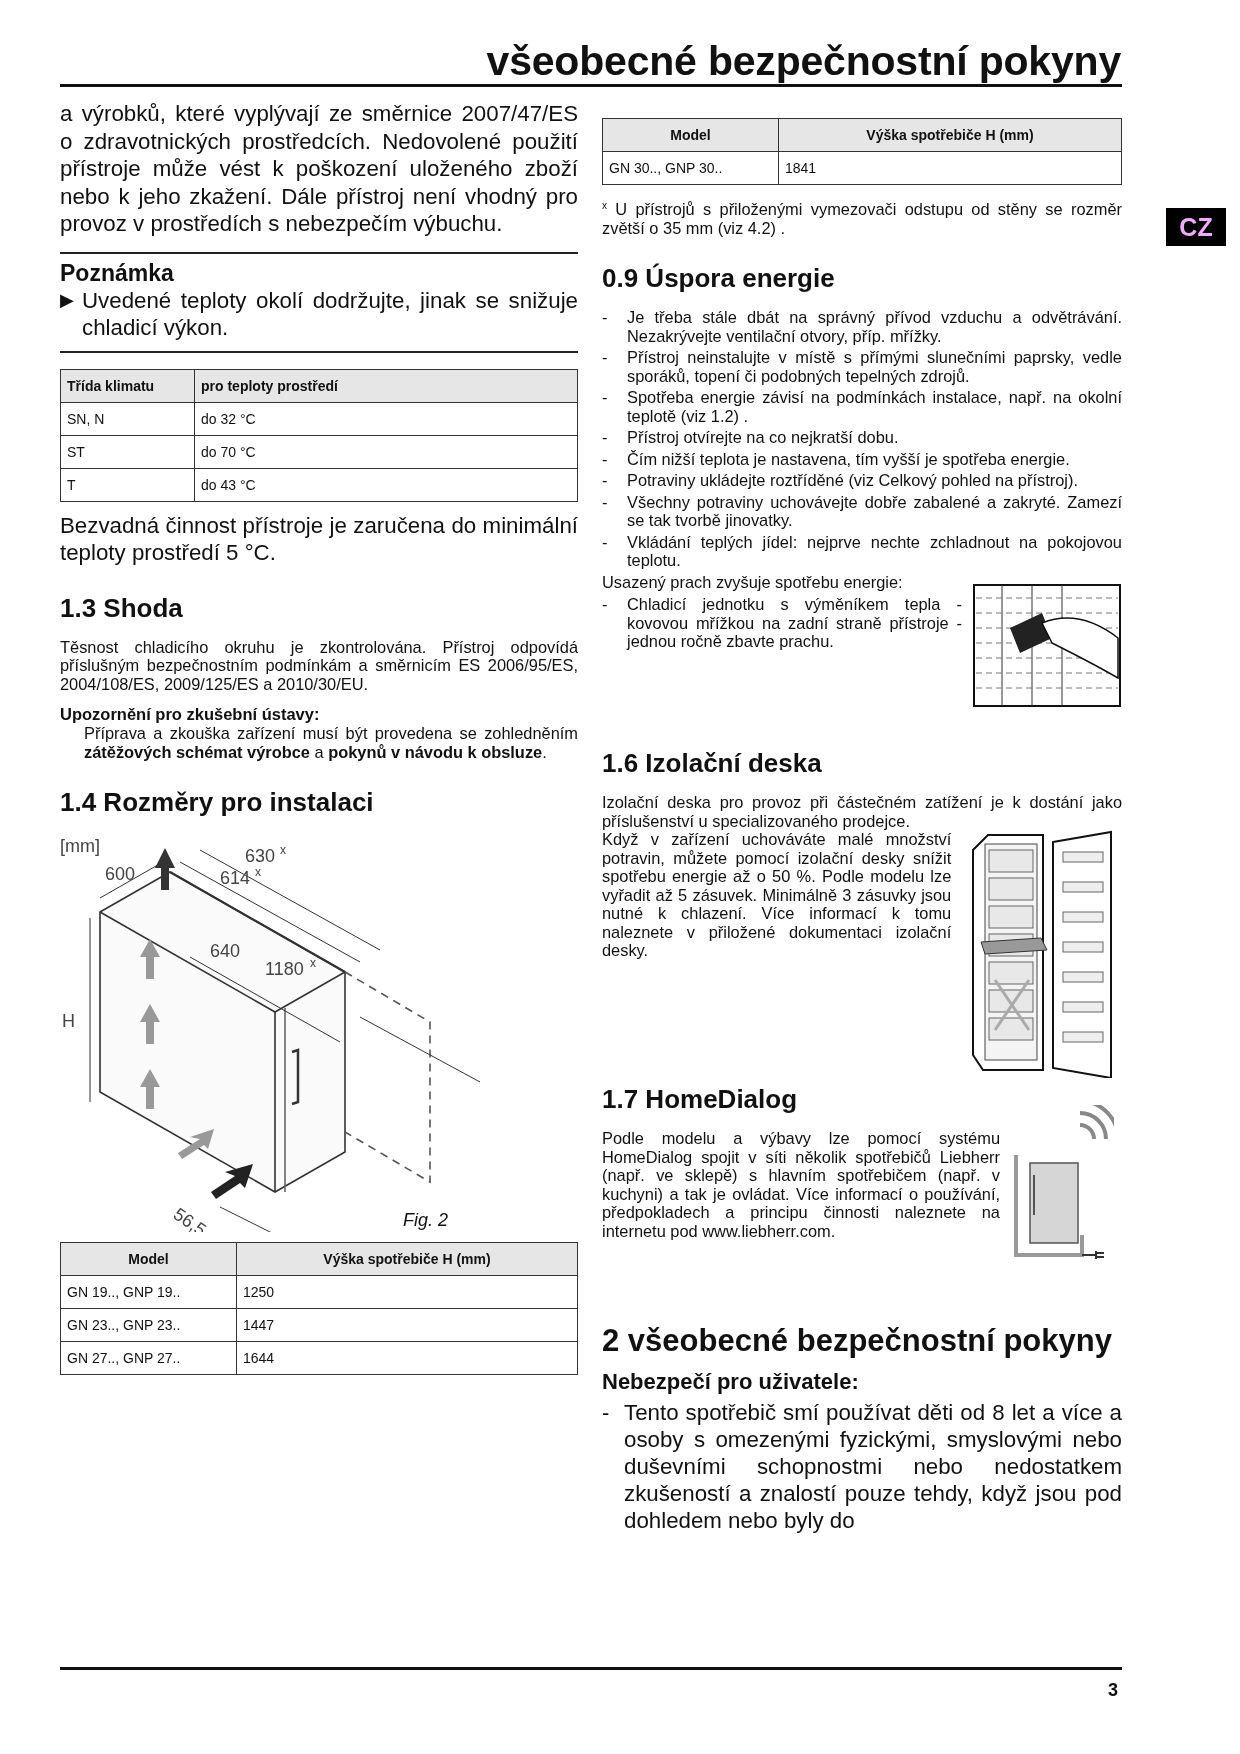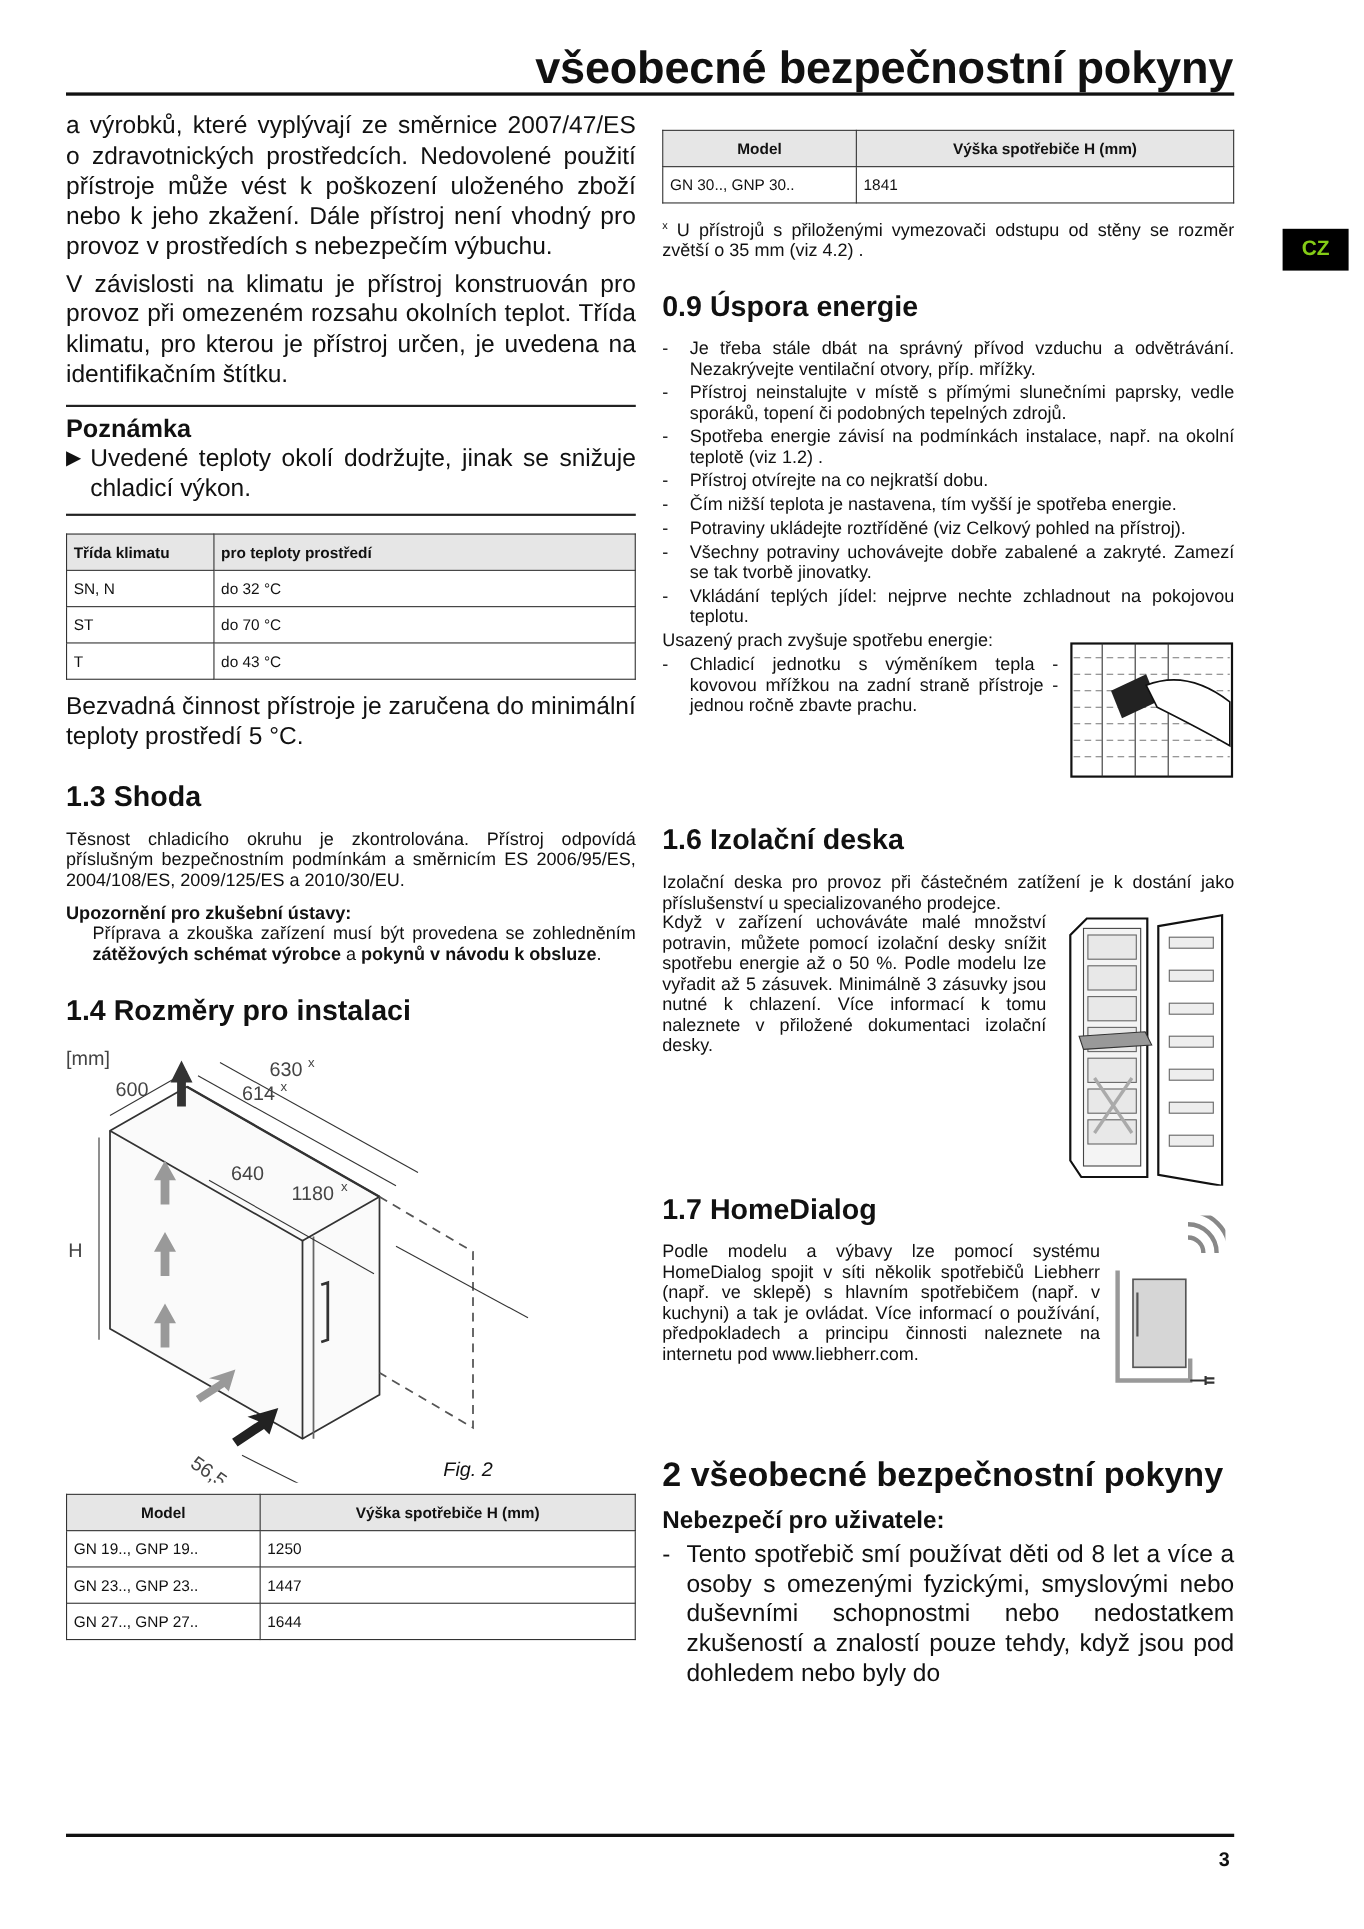--- a/index.html
+++ b/index.html
@@ -2,21 +2,21 @@
 <html><head>
 <meta charset="utf-8">
 <style>
   * { box-sizing: border-box; margin: 0; padding: 0; }
   html, body { width: 1240px; height: 1754px; background: #ffffff; }
   body { position: relative; font-family: "Liberation Sans", sans-serif; color: #111; overflow: hidden; }
 
   .header-title { position: absolute; right: 119px; top: 38px; font-size: 41px; font-weight: bold; letter-spacing: -0.2px; }
   .header-rule { position: absolute; left: 60px; top: 84px; width: 1062px; height: 3px; background: #111; }
 
-  .cz-badge { position: absolute; left: 1166px; top: 208px; width: 60px; height: 38px; background: #000; color: #84cc16; font-weight: bold; font-size: 19px; text-align: center; line-height: 38px; }
+  .cz-badge { position: absolute; left: 1166px; top: 208px; width: 60px; height: 38px; background: #000; color: #f0abfc; font-weight: bold; font-size: 25px; text-align: center; line-height: 38px; }
 
   .col-left { position: absolute; left: 60px; top: 100px; width: 518px; }
   .col-right { position: absolute; left: 602px; top: 100px; width: 520px; }
 
   .p-large { font-size: 22.3px; line-height: 27.5px; text-align: justify; }
   .p-large + .p-large { margin-top: 6px; }
   .p-small { font-size: 16.4px; line-height: 18.5px; text-align: justify; }
 
   .h2 { font-size: 26px; font-weight: bold; margin-top: 24px; margin-bottom: 14px; }
   .h1 { font-size: 31px; font-weight: bold; }
@@ -47,21 +47,20 @@
 </style>
 </head>
 <body>
 
 <div class="header-title">všeobecné bezpečnostní pokyny</div>
 <div class="header-rule"></div>
 <div class="cz-badge">CZ</div>
 
 <div class="col-left">
   <p class="p-large">a výrobků, které vyplývají ze směrnice 2007/47/ES o zdravotnických prostředcích. Nedovolené použití přístroje může vést k poškození uloženého zboží nebo k jeho zkažení. Dále přístroj není vhodný pro provoz v prostředích s nebezpečím výbuchu.</p>
-  <p class="p-large">V závislosti na klimatu je přístroj konstruován pro provoz při omezeném rozsahu okolních teplot. Třída klimatu, pro kterou je přístroj určen, je uvedena na identifikačním štítku.</p>
 
   <div class="rule" style="margin-top:14px;"></div>
   <div class="note-title">Poznámka</div>
   <div class="note-row">
     <span class="note-arrow">▶</span>
     <span>Uvedené teploty okolí dodržujte, jinak se snižuje chladicí výkon.</span>
   </div>
   <div class="rule" style="margin-top:10px;"></div>
 
   <table class="t" style="margin-top:16px;">

